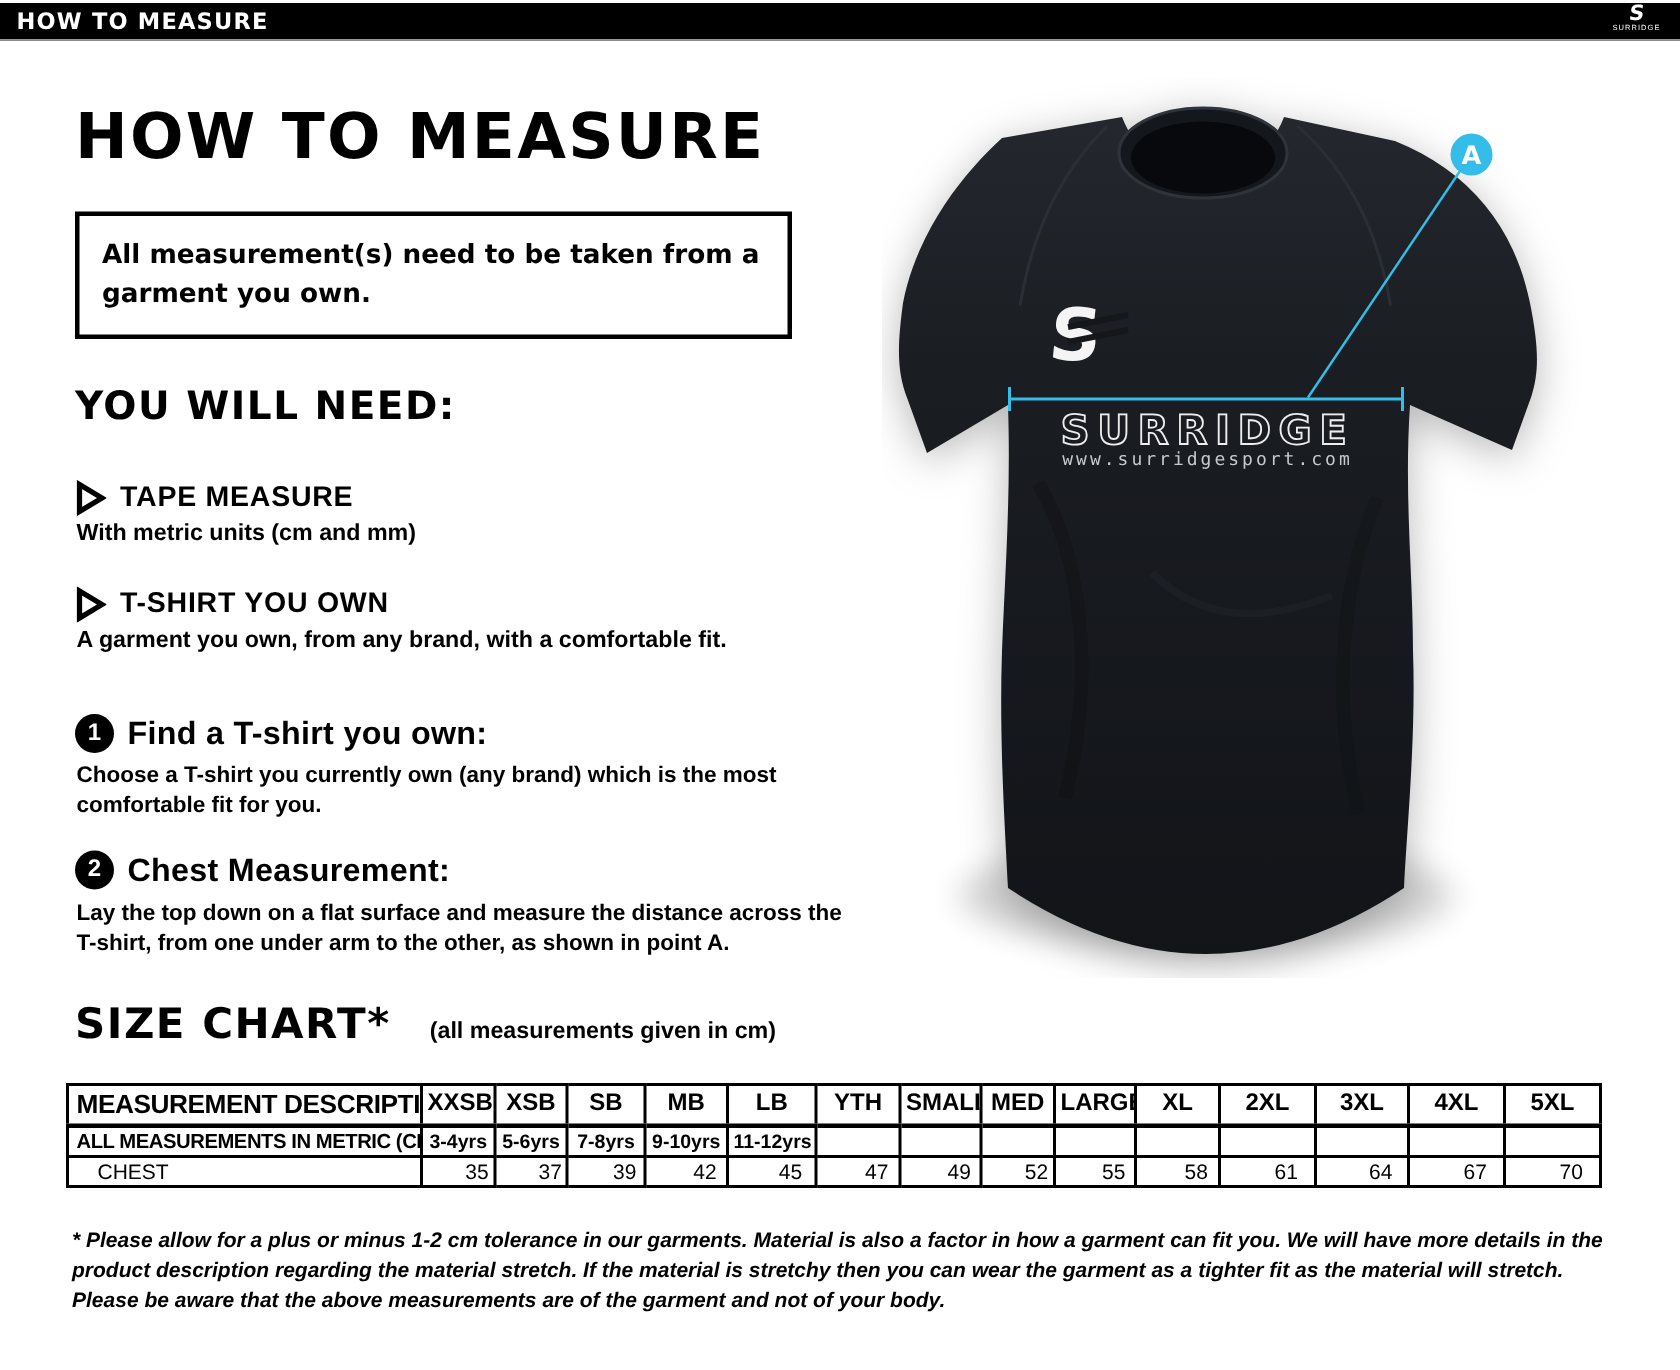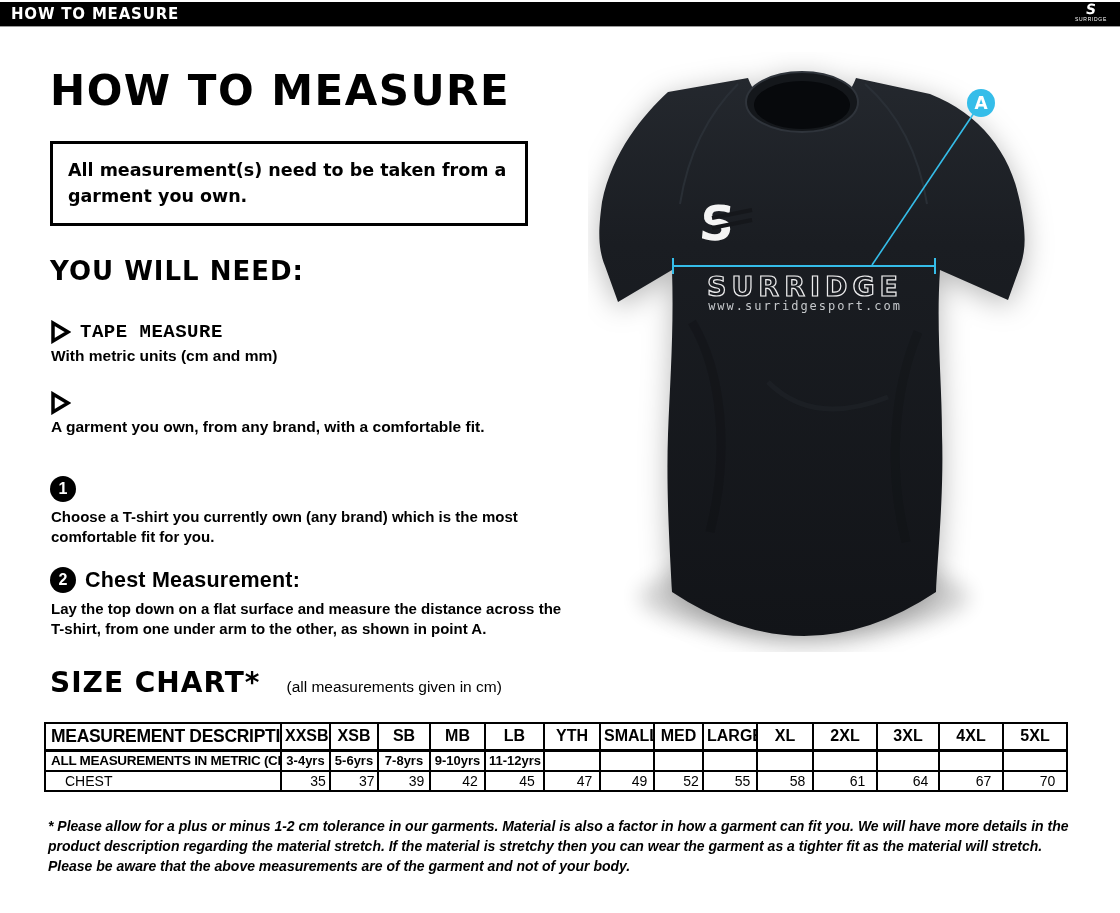--- a/index.html
+++ b/index.html
@@ -23,39 +23,39 @@
                   font-family:"DejaVu Sans", sans-serif; font-weight:bold;
                   font-size:42px; letter-spacing:1.5px; }
   .note-box { position:absolute; left:50px; top:141px; width:478px;
               border:3px solid #000; padding:13px 15px;
               font-family:"DejaVu Sans", sans-serif; font-weight:bold;
               font-size:17.5px; line-height:1.5; }
   .ywn-heading { position:absolute; left:50px; top:256px;
                  font-family:"DejaVu Sans", sans-serif; font-weight:bold;
                  font-size:26px; letter-spacing:1px; }
   .need-item-row { position:absolute; left:50px; display:flex; align-items:center; gap:9px; }
-  .need-item-title { font-family:Liberation Mono, monospace; font-weight:bold;
+  .need-item-title { font-family:Liberation Sans, sans-serif; font-weight:bold;
                      font-size:19px; letter-spacing:.5px; }
   .need-item-desc { position:absolute; left:51px; font-weight:bold; font-size:15.5px; }
   .tri-icon { display:block; }
   .step-row { position:absolute; left:50px; display:flex; align-items:center; gap:9px; }
   .step-badge { width:26px; height:26px; border-radius:50%; background:#000; color:#fff;
                 display:flex; align-items:center; justify-content:center;
                 font-weight:bold; font-size:16px; flex:0 0 26px; }
   .step-title { font-weight:bold; font-size:21.5px; letter-spacing:.2px;
                 font-family:"Liberation Sans", sans-serif; }
   .step-desc { position:absolute; left:51px; width:516px; font-weight:bold;
                font-size:15px; line-height:1.33; }
 
   
   .sc-heading-row { position:absolute; left:50px; top:666px; display:flex;
                     align-items:baseline; gap:26px; }
   .sc-heading { font-family:"DejaVu Sans", sans-serif; font-weight:bold;
                 font-size:28px; letter-spacing:1px; }
-  .sc-sub { font-weight:normal; font-size:15.5px; }
+  .sc-sub { font-weight:bold; font-size:15.5px; }
 
   table.size-table { position:absolute; left:44px; top:722px; width:1022px;
                      table-layout:fixed; border-collapse:collapse; }
   .size-table th, .size-table td { border:2px solid #000; text-align:center;
                                    padding:0 3px; overflow:hidden; white-space:nowrap; }
   .size-table thead th { height:27px; font-size:16px; font-weight:bold;
                          border-bottom:3px solid #000; }
   .size-table thead th.c0 { text-align:left; font-size:17.5px; letter-spacing:-.3px;
                             padding-left:5px; }
   .size-table tbody tr.r-metric td { height:21px; font-weight:bold; font-size:13px; }
@@ -92,25 +92,27 @@
     <polygon points="3,3 18,12 3,21" fill="none" stroke="#000" stroke-width="3.5" stroke-linejoin="miter"></polygon>
   </svg>
   <span class="need-item-title">TAPE MEASURE</span>
 </div>
 <div class="need-item-desc" style="top:347px;text-align:center;">With metric units (cm and mm)</div>
 
 <div class="need-item-row" style="top:391px;">
   <svg class="tri-icon" width="21" height="24" viewBox="0 0 21 24">
     <polygon points="3,3 18,12 3,21" fill="none" stroke="#000" stroke-width="3.5" stroke-linejoin="miter"></polygon>
   </svg>
+  <span class="need-item-title">T-SHIRT YOU OWN</span>
 </div>
 <div class="need-item-desc" style="top:418px;">A garment you own, from any brand, with a comfortable fit.</div>
 
 <div class="step-row" style="top:476px;">
   <div class="step-badge">1</div>
+  <span class="step-title">Find a T-shirt you own:</span>
 </div>
 <div class="step-desc" style="top:507px;">Choose a T-shirt you currently own (any brand) which is the most comfortable fit for you.</div>
 
 <div class="step-row" style="top:567px;">
   <div class="step-badge">2</div>
   <span class="step-title">Chest Measurement:</span>
 </div>
 <div class="step-desc" style="top:599px;">Lay the top down on a flat surface and measure the distance across the T-shirt, from one under arm to the other, as shown in point A.</div>
 
 <div class="sc-heading-row">

